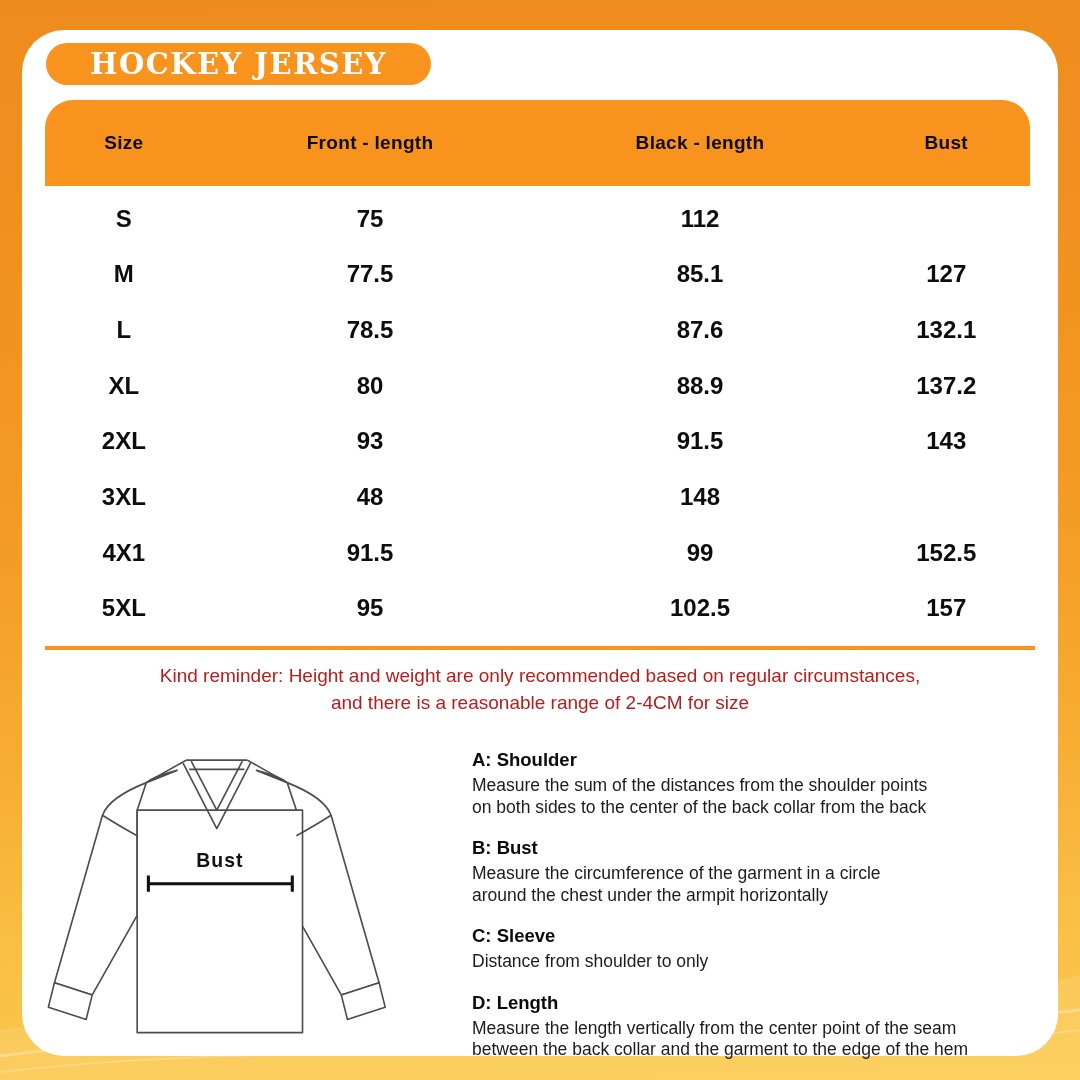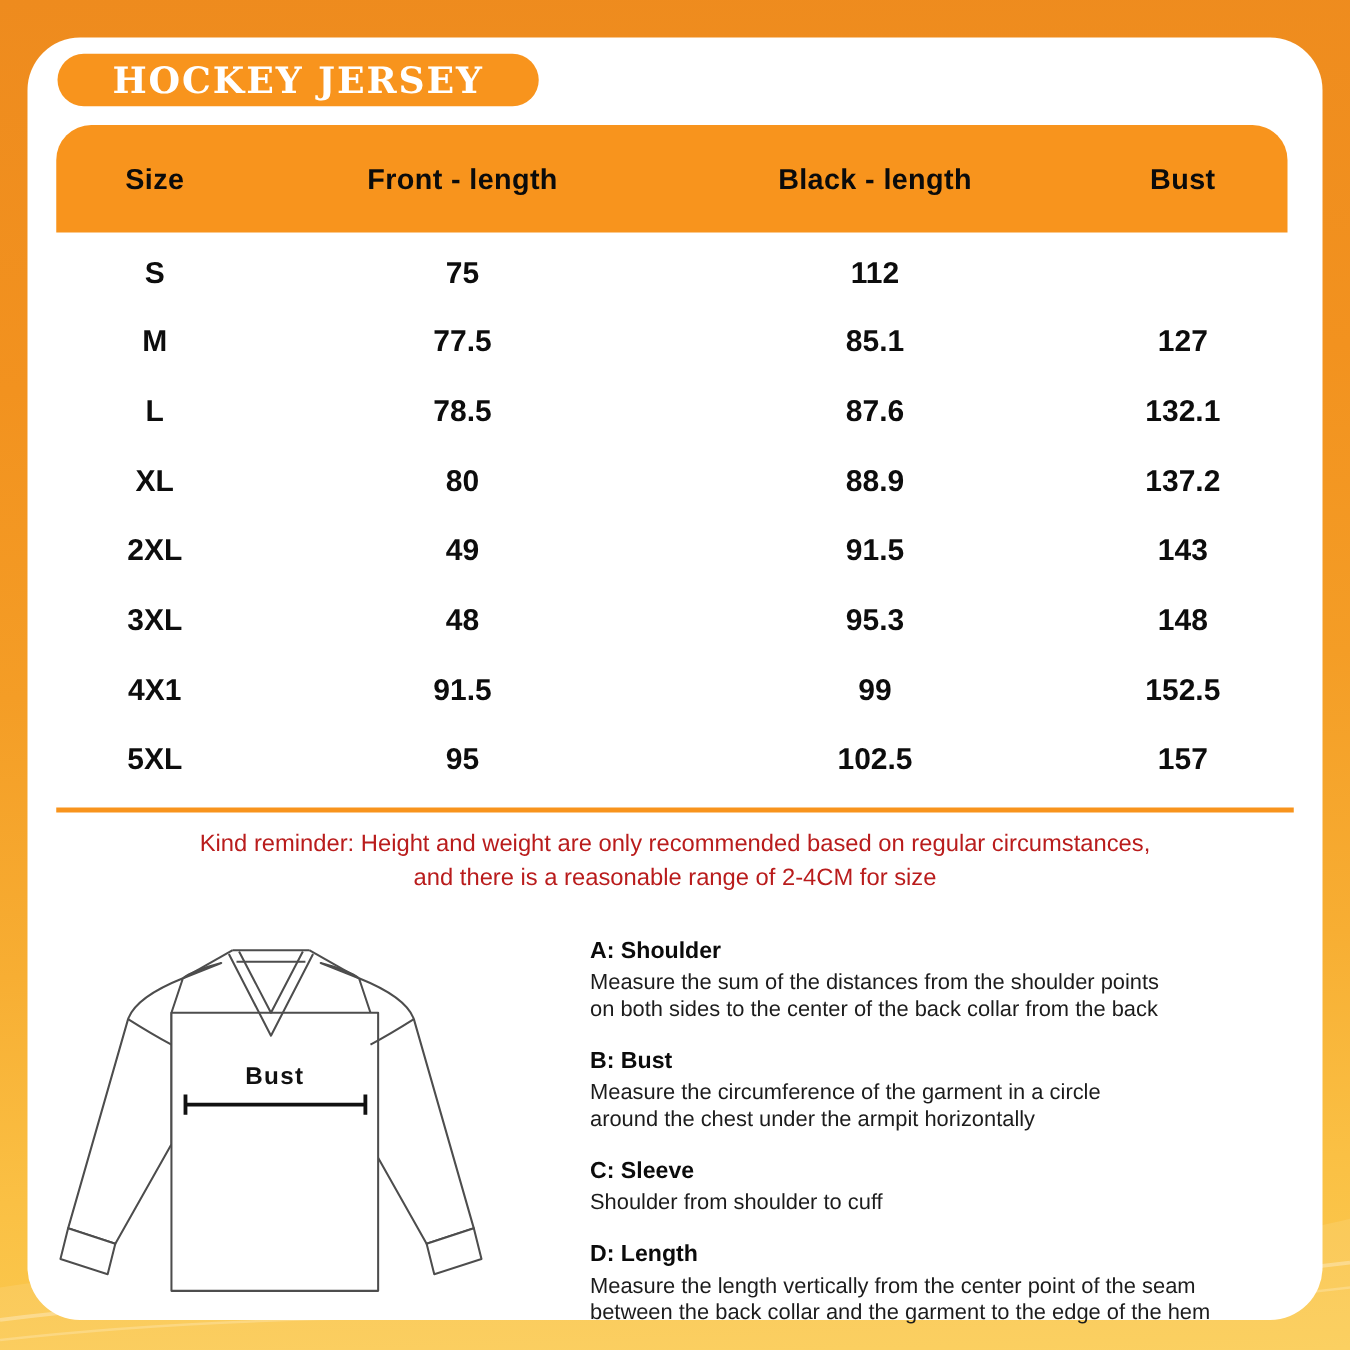--- a/index.html
+++ b/index.html
@@ -12,21 +12,21 @@
 
   .pill{position:absolute;left:24px;top:13px;height:42px;padding:0 44px;
         background:var(--accent,#F8941D);border-radius:22px;
         display:inline-flex;align-items:center;}
   .pill span{font-family:"DejaVu Serif","Liberation Serif",serif;font-weight:bold;
              font-size:29px;color:#FFFFFF;letter-spacing:1.5px;white-space:nowrap;}
 
   .thead{position:absolute;left:23px;top:70px;width:985px;height:86px;
          background:var(--accent,#F8941D);border-radius:28px 28px 0 0;
          display:grid;grid-template-columns:16% 34% 33% 17%;align-items:center;}
-  .thead span{text-align:center;font-weight:bold;font-size:23px;color:#0B0B0B;letter-spacing:.3px;}
+  .thead span{text-align:center;font-weight:bold;font-size:19px;color:#0B0B0B;letter-spacing:.3px;}
 
   .tbody{position:absolute;left:23px;top:161px;width:985px;height:445px;
          display:grid;grid-template-rows:repeat(8,1fr);}
   .trow{display:grid;grid-template-columns:16% 34% 33% 17%;align-items:center;}
   .trow span{text-align:center;font-weight:bold;font-size:24px;color:#0D0D0D;}
 
   .divider{position:absolute;left:23px;top:616px;width:990px;height:4px;background:var(--accent,#F8941D);}
 
   .reminder{position:absolute;left:0;top:632px;width:100%;text-align:center;
             font-weight:normal;font-size:19px;line-height:27px;color:#b91c1c;white-space:pre-line;}
@@ -82,28 +82,27 @@
         <span>132.1</span>
       </div>
       <div class="trow">
         <span>XL</span>
         <span>80</span>
         <span>88.9</span>
         <span>137.2</span>
       </div>
       <div class="trow">
         <span>2XL</span>
-        <span>49</span>
+        <span>93</span>
         <span>91.5</span>
         <span>143</span>
       </div>
       <div class="trow">
         <span>3XL</span>
         <span>48</span>
-        <span>95.3</span>
         <span>148</span>
       </div>
       <div class="trow">
         <span>4X1</span>
         <span>91.5</span>
         <span>99</span>
         <span>152.5</span>
       </div>
       <div class="trow">
         <span>5XL</span>
@@ -146,21 +145,21 @@
         <div class="mbody">Measure the sum of the distances from the shoulder points
 on both sides to the center of the back collar from the back</div>
       </div>
       <div class="mblock">
         <div class="mhead">B: Bust</div>
         <div class="mbody">Measure the circumference of the garment in a circle
 around the chest under the armpit horizontally</div>
       </div>
       <div class="mblock">
         <div class="mhead">C: Sleeve</div>
-        <div class="mbody">Shoulder from shoulder to cuff</div>
+        <div class="mbody">Distance from shoulder to only</div>
       </div>
       <div class="mblock">
         <div class="mhead">D: Length</div>
         <div class="mbody">Measure the length vertically from the center point of the seam
 between the back collar and the garment to the edge of the hem</div>
       </div>
     </div>
 
   </div>
 </div>

